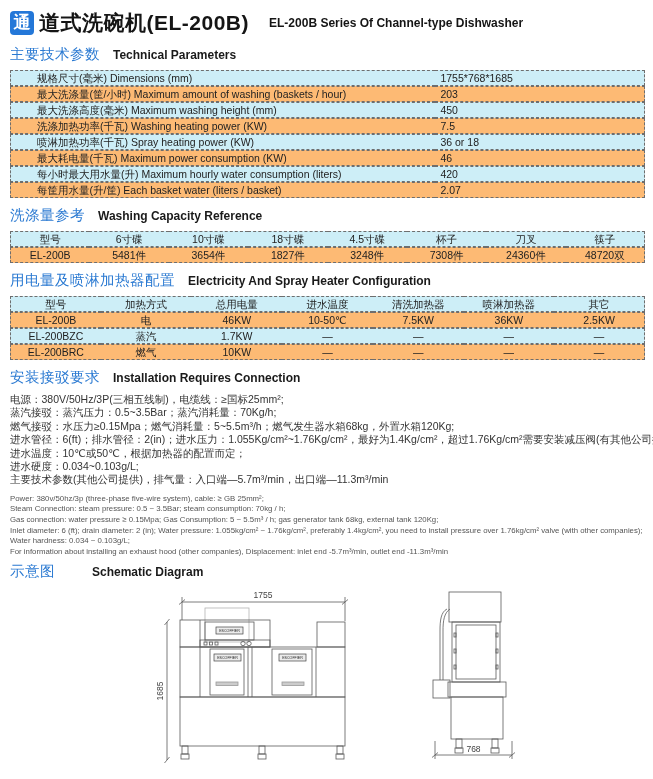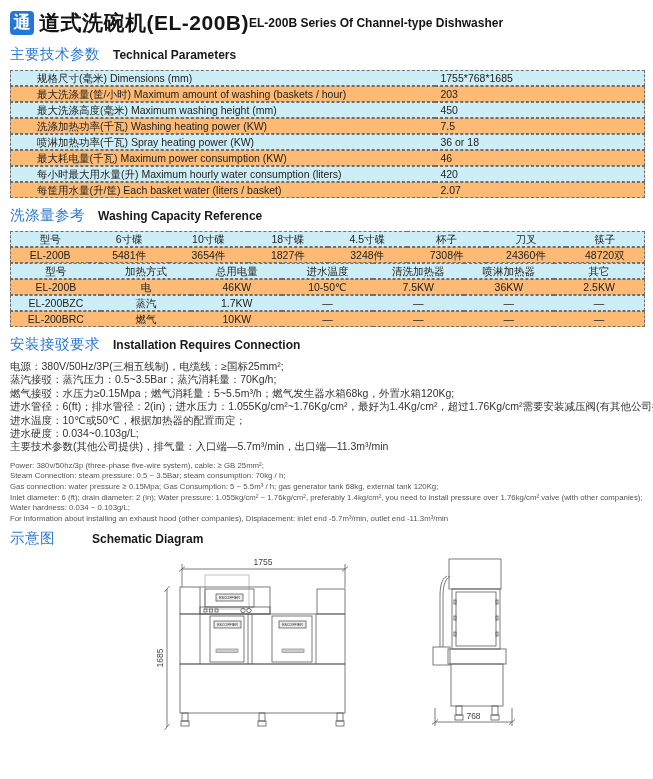--- a/index.html
+++ b/index.html
@@ -5,30 +5,30 @@
   * { box-sizing: border-box; margin: 0; padding: 0; }
   html,body { background:#fff; }
   body { width:653px; font-family:"Liberation Sans","DejaVu Sans",sans-serif; }
   .page { width:653px; height:779px; background:#fff; color:#222; padding:7px 8px 0 10px; overflow:hidden; position:relative; }
 
   
   .hdr { display:flex; align-items:center; margin:2px 0 0 0; }
   .badge { flex:0 0 auto; width:24px; height:24px; background:#2377d8; color:#fff; border-radius:4px;
            font-size:17px; line-height:24px; text-align:center; font-weight:bold; }
   .title { font-size:21px; font-weight:600; color:#151515; letter-spacing:.5px; margin-left:5px; white-space:nowrap; }
-  .subtitle { font-size:12px; font-weight:bold; color:#151515; margin-left:0; white-space:nowrap; }
+  .subtitle { font-size:12px; font-weight:bold; color:#151515; margin-left:20px; white-space:nowrap; }
 
   
   .sec-head { display:flex; align-items:baseline; margin:8px 0 6px 0; }
   .sec-zh { color:#2b7ad2; font-size:14.5px; font-weight:normal; letter-spacing:.5px; white-space:nowrap; }
   .sec-en { color:#1a1a1a; font-size:12px; font-weight:bold; margin-left:13px; white-space:nowrap; }
 
   
   table.tbl { width:100%; border-collapse:separate; border-spacing:0; table-layout:fixed;
-              font-size:10.5px; color:#222; }
+              font-size:10.5px; color:#222;margin-top:6px; }
   table.tbl td { border-top:1px dashed #6e6e6e; border-bottom:1px dashed #6e6e6e;
                  padding:1px 3px; height:13px; line-height:12px; white-space:nowrap; overflow:hidden; }
   table.tbl tr td:first-child { border-left:1px dashed #6e6e6e; }
   table.tbl tr td:last-child  { border-right:1px dashed #6e6e6e; }
   tr.cyan td { background:#cdeef7; }
   tr.white td { background:#fdba74; }
   .t1 td.lbl { padding-left:26px; text-align:left; }
   .t1 td.val { text-align:left; padding-left:5px; }
   .t2 td, .t3 td { text-align:center; }
 
@@ -120,20 +120,24 @@
         <td>3654件</td>
         <td>1827件</td>
         <td>3248件</td>
         <td>7308件</td>
         <td>24360件</td>
         <td>48720双</td>
       </tr>
     </tbody>
   </table>
 
+  <div class="sec-head">
+    <span class="sec-zh">用电量及喷淋加热器配置</span>
+    <span class="sec-en">Electricity And Spray Heater Configuration</span>
+  </div>
   <table class="tbl t3">
     <tbody>
       <tr class="cyan">
         <td>型号</td>
         <td>加热方式</td>
         <td>总用电量</td>
         <td>进水温度</td>
         <td>清洗加热器</td>
         <td>喷淋加热器</td>
         <td>其它</td>

